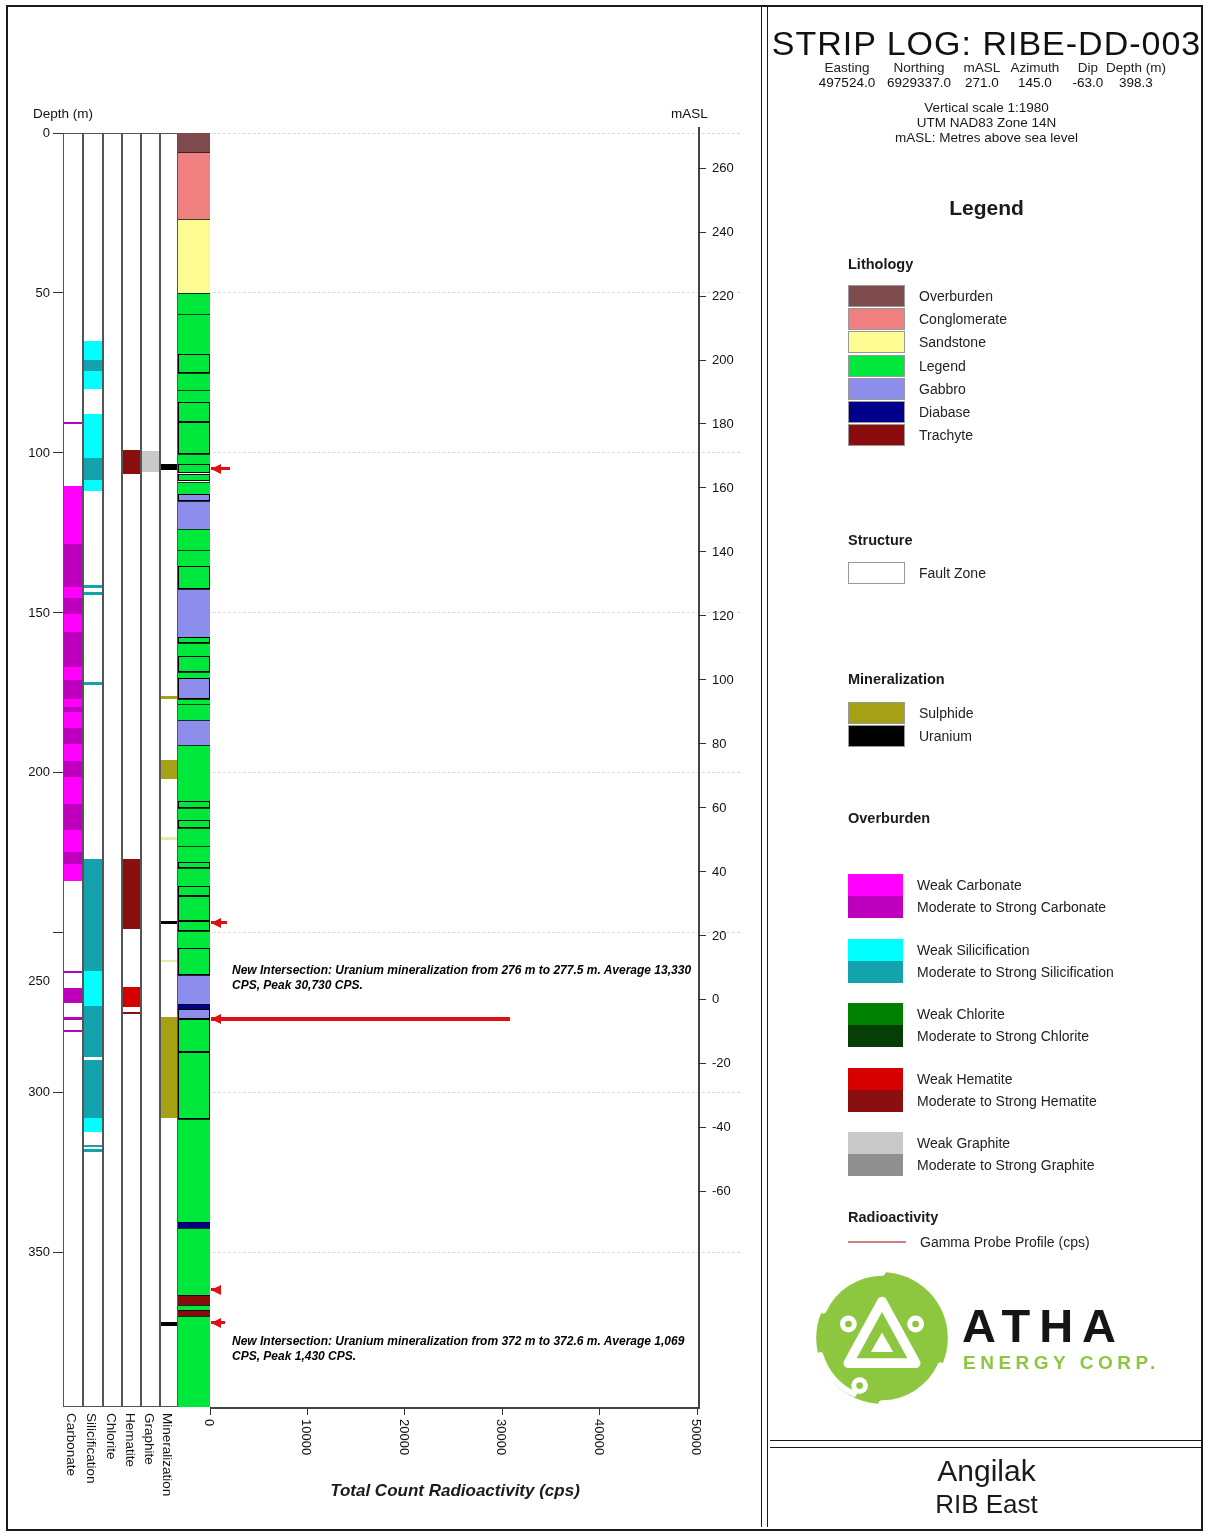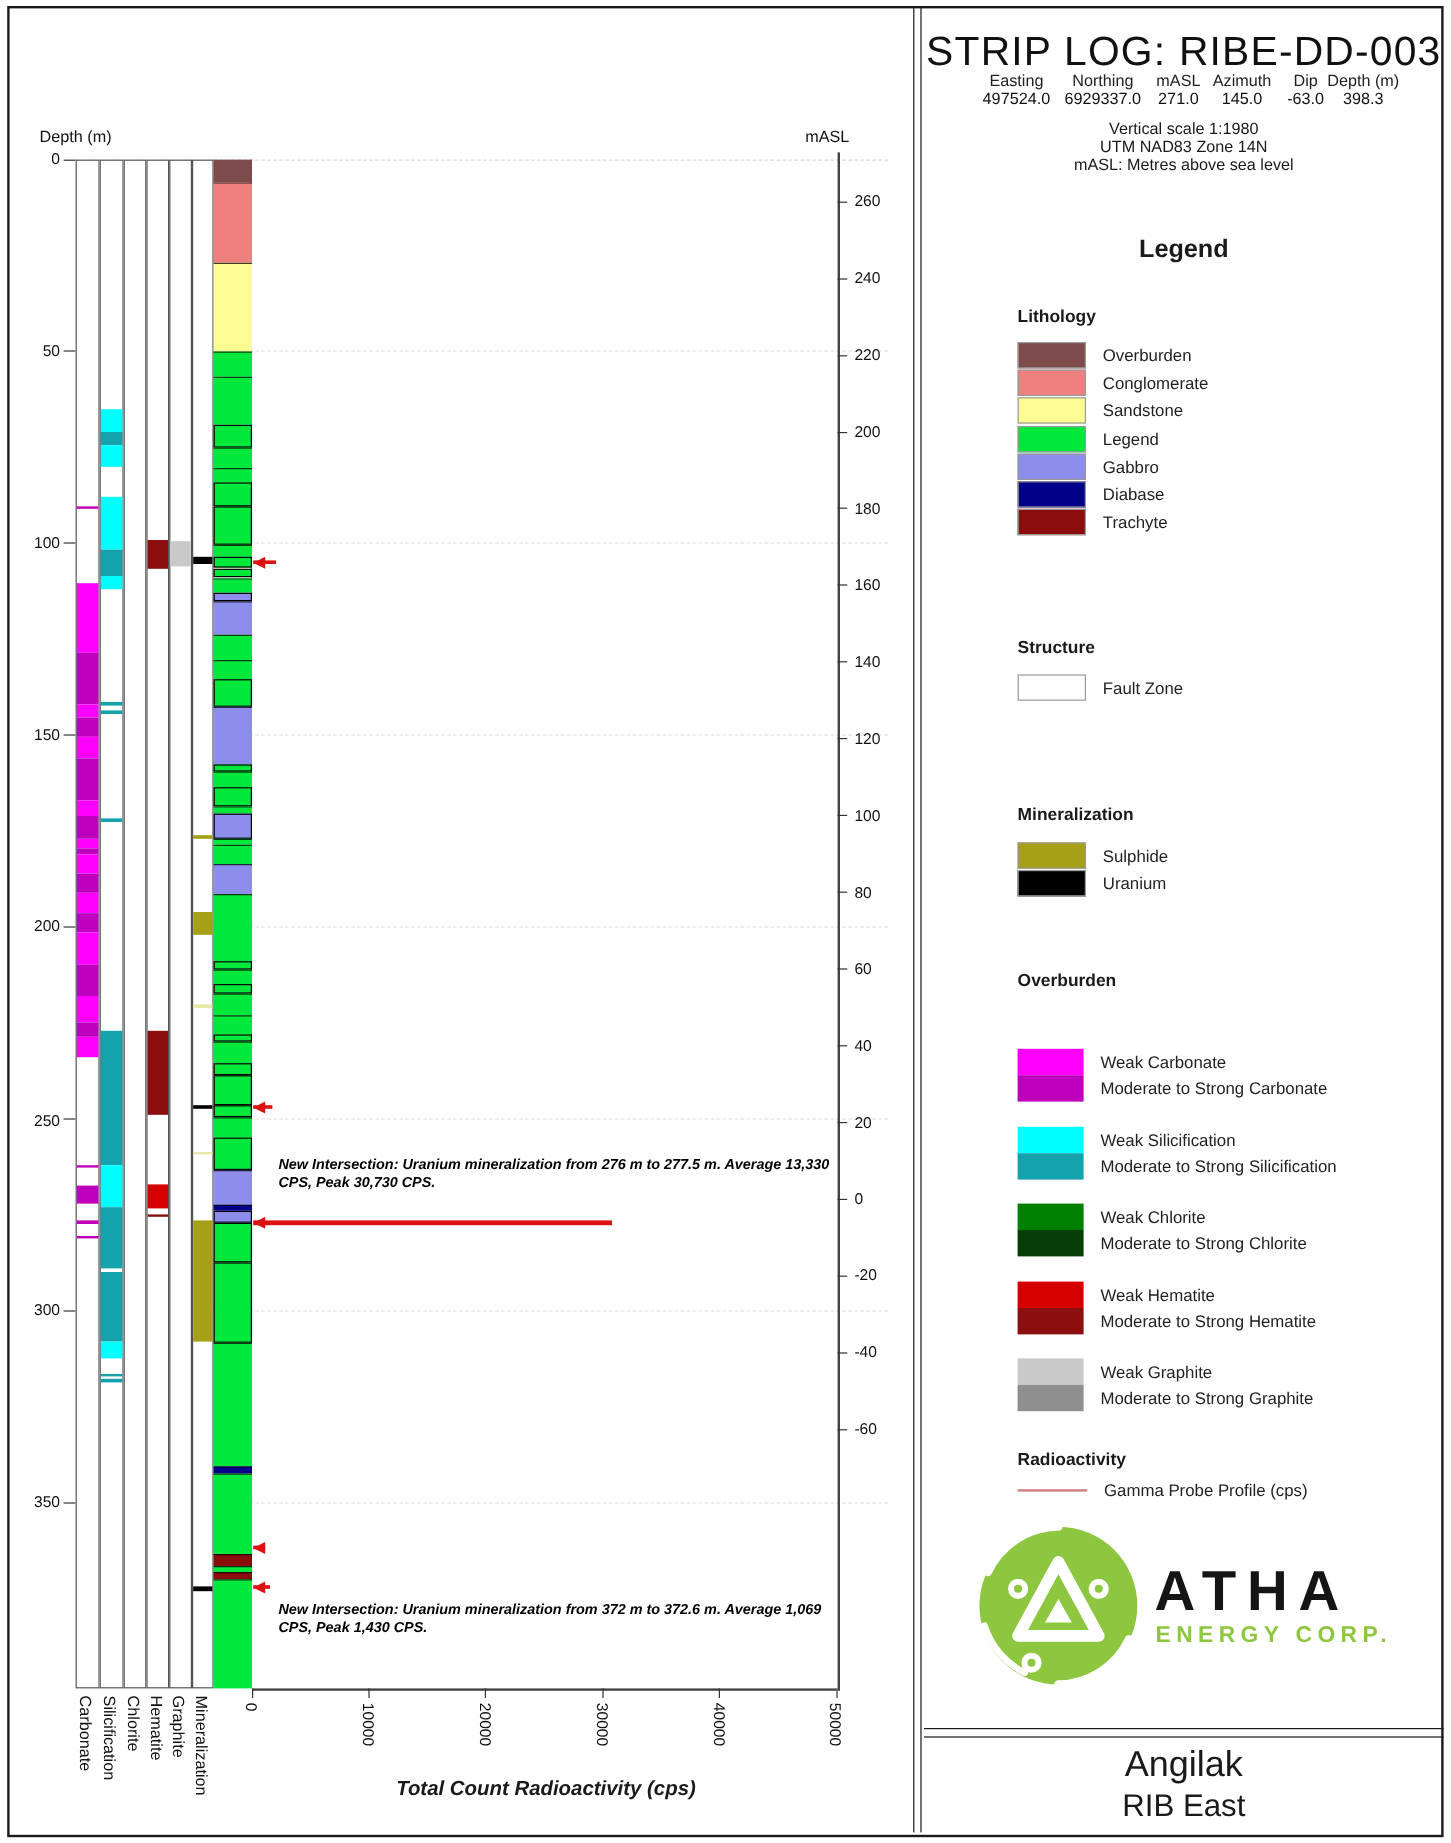--- a/index.html
+++ b/index.html
@@ -75,21 +75,21 @@
     <div class="tick" style="position: absolute; left: 53px; top: 452.23px; width: 10px; height: 1px;"></div>
     <div class="ticklabel" style="position: absolute; left: 14px; top: 444.73px; width: 36px; text-align: right;">100</div>
     <div class="gridline" style="position: absolute; left: 63px; top: 612.095px; width: 677px;"></div>
     <div class="tick" style="position: absolute; left: 53px; top: 612.095px; width: 10px; height: 1px;"></div>
     <div class="ticklabel" style="position: absolute; left: 14px; top: 604.595px; width: 36px; text-align: right;">150</div>
     <div class="gridline" style="position: absolute; left: 63px; top: 771.96px; width: 677px;"></div>
     <div class="tick" style="position: absolute; left: 53px; top: 771.96px; width: 10px; height: 1px;"></div>
     <div class="ticklabel" style="position: absolute; left: 14px; top: 764.46px; width: 36px; text-align: right;">200</div>
     <div class="gridline" style="position: absolute; left: 63px; top: 931.825px; width: 677px;"></div>
     <div class="tick" style="position: absolute; left: 53px; top: 931.825px; width: 10px; height: 1px;"></div>
-    <div class="ticklabel" style="position: absolute; left: 14px; top: 926px; width: 36px; text-align: right;">250</div>
+    <div class="ticklabel" style="position: absolute; left: 14px; top: 973px; width: 36px; text-align: right;">250</div>
     <div class="gridline" style="position: absolute; left: 63px; top: 1091.69px; width: 677px;"></div>
     <div class="tick" style="position: absolute; left: 53px; top: 1091.69px; width: 10px; height: 1px;"></div>
     <div class="ticklabel" style="position: absolute; left: 14px; top: 1084.19px; width: 36px; text-align: right;">300</div>
     <div class="gridline" style="position: absolute; left: 63px; top: 1251.55px; width: 677px;"></div>
     <div class="tick" style="position: absolute; left: 53px; top: 1251.55px; width: 10px; height: 1px;"></div>
     <div class="ticklabel" style="position: absolute; left: 14px; top: 1244.05px; width: 36px; text-align: right;">350</div>
     <div class="colbox" style="position: absolute; left: 63px; top: 133px; width: 20px; height: 1274.12px;"></div>
     <div class="colname" style="position: absolute; left: 64px; top: 1413.12px;">Carbonate</div>
     <div class="colbox" style="position: absolute; left: 83px; top: 133px; width: 20px; height: 1274.12px;"></div>
     <div class="colname" style="position: absolute; left: 84px; top: 1413.12px;">Silicification</div>

